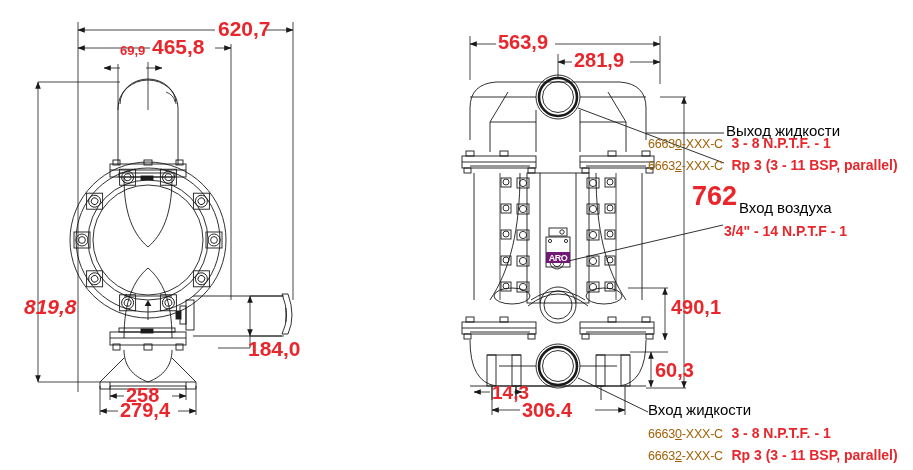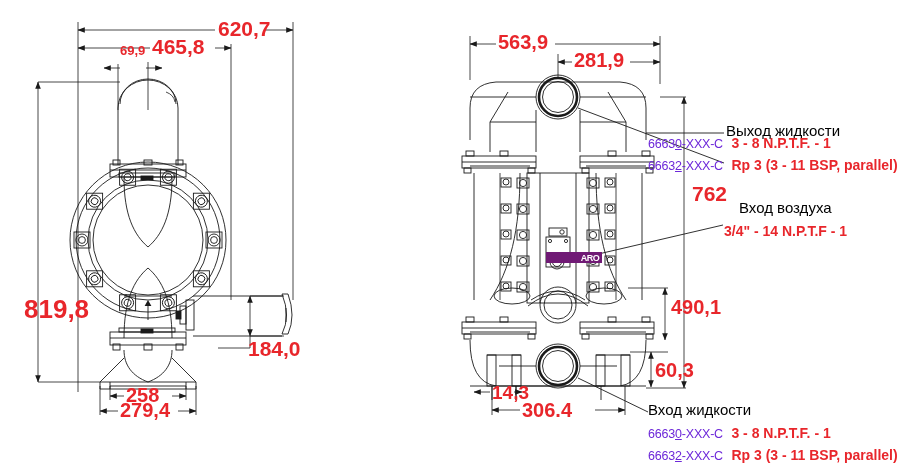--- a/index.html
+++ b/index.html
@@ -16,28 +16,27 @@
     white-space:nowrap;line-height:1;
   }
   .lbl-blk{
     position:absolute;color:#000;white-space:nowrap;line-height:1;
     font-family:"Liberation Sans", sans-serif;
   }
   .lbl-red{
     position:absolute;color:#e8262b;font-weight:bold;white-space:nowrap;line-height:1;
     font-family:"Liberation Sans", sans-serif;
   }
-  .pn{font-size:12.5px;color:#6d28d9;letter-spacing:-0.2px;}
+  .pn{font-size:12.5px;color:#a16207;letter-spacing:-0.2px;}
   .pn u{text-decoration:underline;}
   .aro-badge{
     position:absolute;background:#701a75;color:#fff;font-weight:bold;
     font-family:"Liberation Sans", sans-serif;
     display:flex;align-items:center;justify-content:center;
     letter-spacing:-0.5px;
-    padding-left:32px;
   }
 </style>
 </head>
 <body>
 
 <div id="stage">
 
   <svg class="layer" viewBox="0 0 913 470">
     <defs>
       <marker id="ah" markerWidth="9" markerHeight="7" refX="8.5" refY="3.5" orient="auto">
@@ -379,28 +378,28 @@
       <line x1="578" y1="108" x2="724" y2="163"></line>
       <line x1="646" y1="133" x2="724" y2="133"></line>
       <line x1="564" y1="262" x2="723" y2="225"></line>
       <line x1="578" y1="378" x2="648" y2="412"></line>
     </g>
   </svg>
 
   <div class="dimtxt" style="left:218px;top:18px;font-size:21px;">620,7</div>
   <div class="dimtxt" style="left:152px;top:36px;font-size:21px;">465,8</div>
   <div class="dimtxt" style="left:120px;top:44px;font-size:13px;">69,9</div>
-  <div class="dimtxt" style="left:24px;top:296px;font-size:26px;">819,8</div>
+  <div class="dimtxt" style="left:24px;top:296px;font-size:21px;font-style:italic;">819,8</div>
   <div class="dimtxt" style="left:248px;top:338px;font-size:21px;">184,0</div>
   <div class="dimtxt" style="left:126px;top:385px;font-size:20px;">258</div>
   <div class="dimtxt" style="left:120px;top:400px;font-size:20px;">279,4</div>
 
   <div class="dimtxt" style="left:498px;top:32px;font-size:20px;">563,9</div>
   <div class="dimtxt" style="left:574px;top:50px;font-size:20px;">281,9</div>
-  <div class="dimtxt" style="left:692px;top:183px;font-size:21px;">762</div>
+  <div class="dimtxt" style="left:692px;top:183px;font-size:27px;">762</div>
   <div class="dimtxt" style="left:671px;top:297px;font-size:20px;">490,1</div>
   <div class="dimtxt" style="left:655px;top:360px;font-size:20px;">60,3</div>
   <div class="dimtxt" style="left:492px;top:383px;font-size:19px;text-align:right;">14,3</div>
   <div class="dimtxt" style="left:522px;top:400px;font-size:20px;">306.4</div>
 
   <div class="aro-badge" style="left:546px;top:252px;width:24px;height:11px;font-size:9px;">ARO</div>
 
   <div style="position:absolute;left:648px;top:112px;">
     <div class="lbl-blk" style="left:78px;top:0px;font-size:15px;margin-top:11px;">Выход жидкости</div>
     <div style="position:absolute;left:0px;top:22px;white-space:nowrap;">

